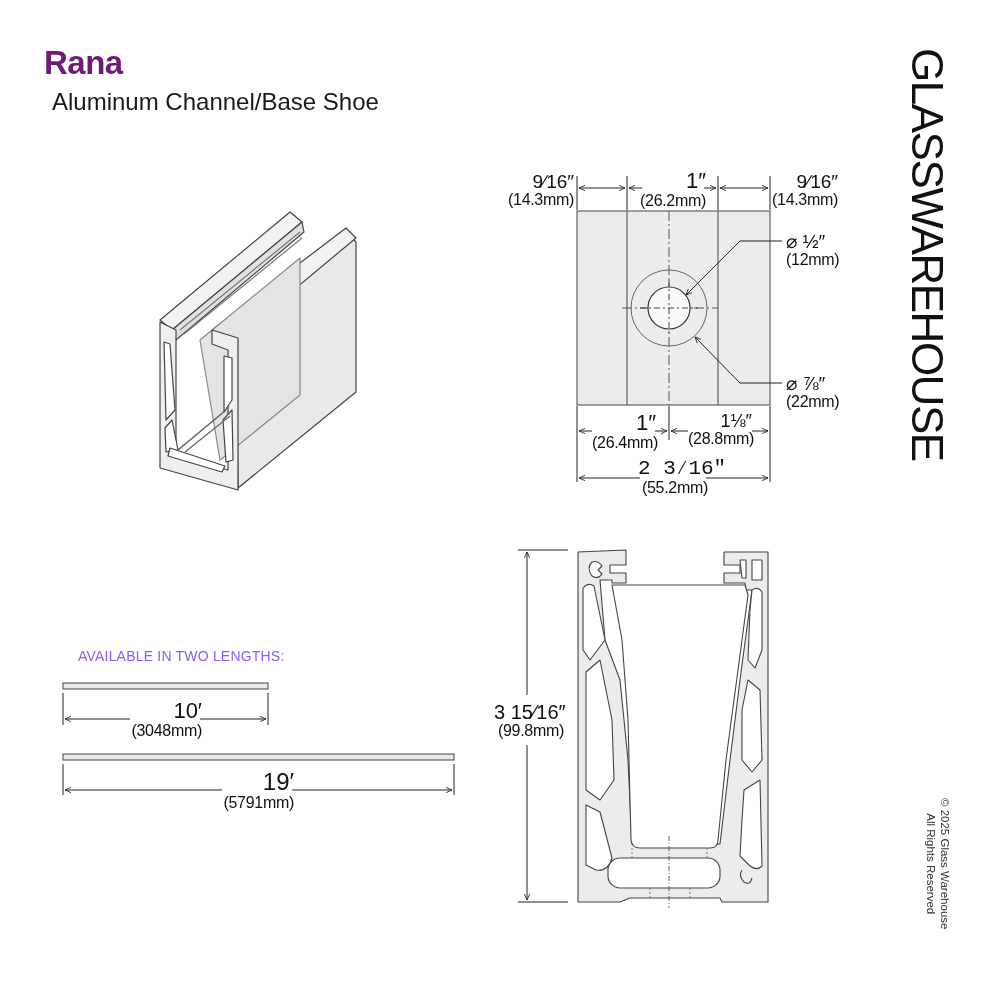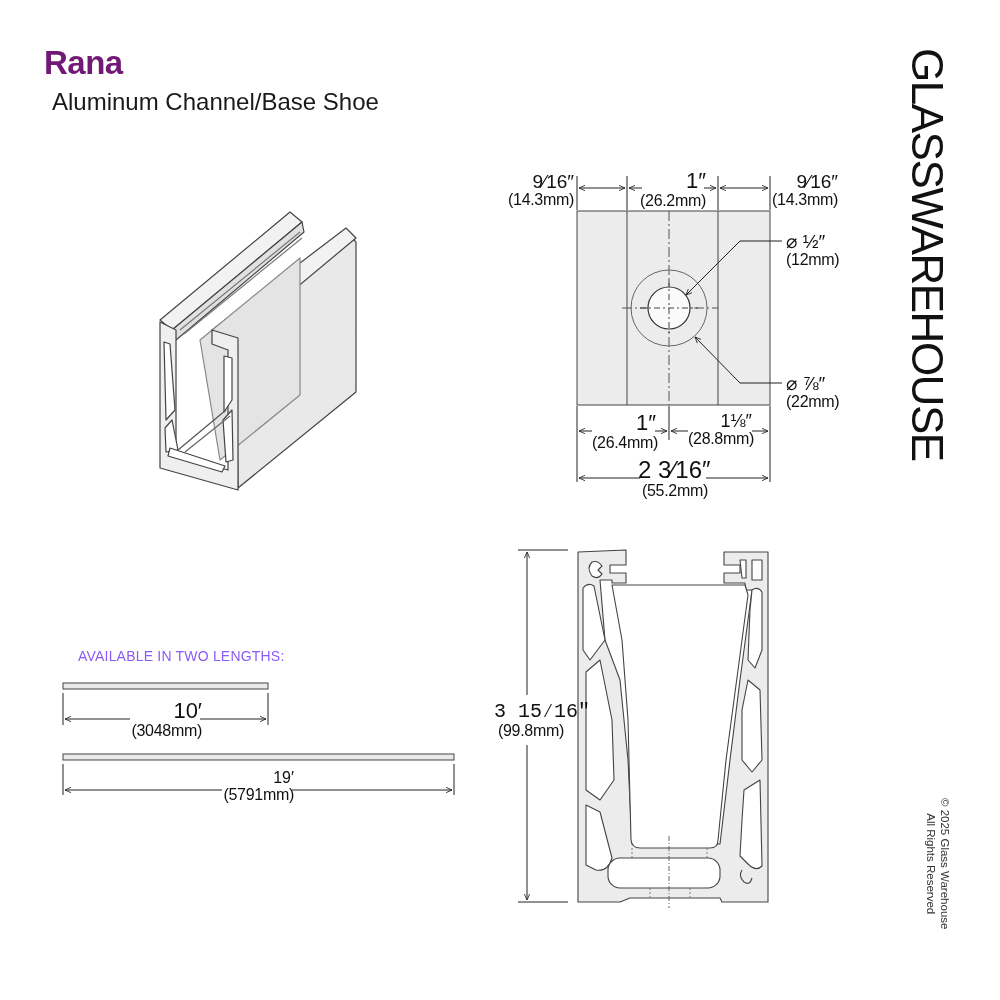--- a/index.html
+++ b/index.html
@@ -181,30 +181,30 @@
 
 <div class="dim" style="left:592px; top:412px; width:64px;">
   <span class="big" style="font-size:22px;">1″</span>
   <span class="mm">(26.4mm)</span>
 </div>
 <div class="dim" style="left:688px; top:412px; width:64px;">
   <span class="big" style="font-size:18px;">1⅛″</span>
   <span class="mm">(28.8mm)</span>
 </div>
 <div class="dim" style="left:638px; top:458px; width:70px;">
-  <span class="big" style="font-size:24px;">2 3⁄16″</span>
+  <span class="big" style="font-size:21px;font-family:Liberation Mono, monospace;">2 3⁄16″</span>
   <span class="mm">(55.2mm)</span>
 </div>
 
 <div class="dim" style="left:494px; top:702px; width:70px;">
-  <span class="big" style="font-size:20px;font-family:Liberation Mono, monospace;">3 15⁄16″</span>
+  <span class="big" style="font-size:20px;">3 15⁄16″</span>
   <span class="mm">(99.8mm)</span>
 </div>
 
 <div class="abs lengths-label">AVAILABLE IN TWO LENGTHS:</div>
 <div class="dim" style="left:128px; top:700px; width:74px;">
   <span class="big" style="font-size:22px;">10′</span>
   <span class="mm">(3048mm)</span>
 </div>
 <div class="dim" style="left:220px; top:770px; width:74px;">
-  <span class="big" style="font-size:16px;">19′</span>
+  <span class="big" style="font-size:24px;">19′</span>
   <span class="mm">(5791mm)</span>
 </div>
 
 </body></html>

